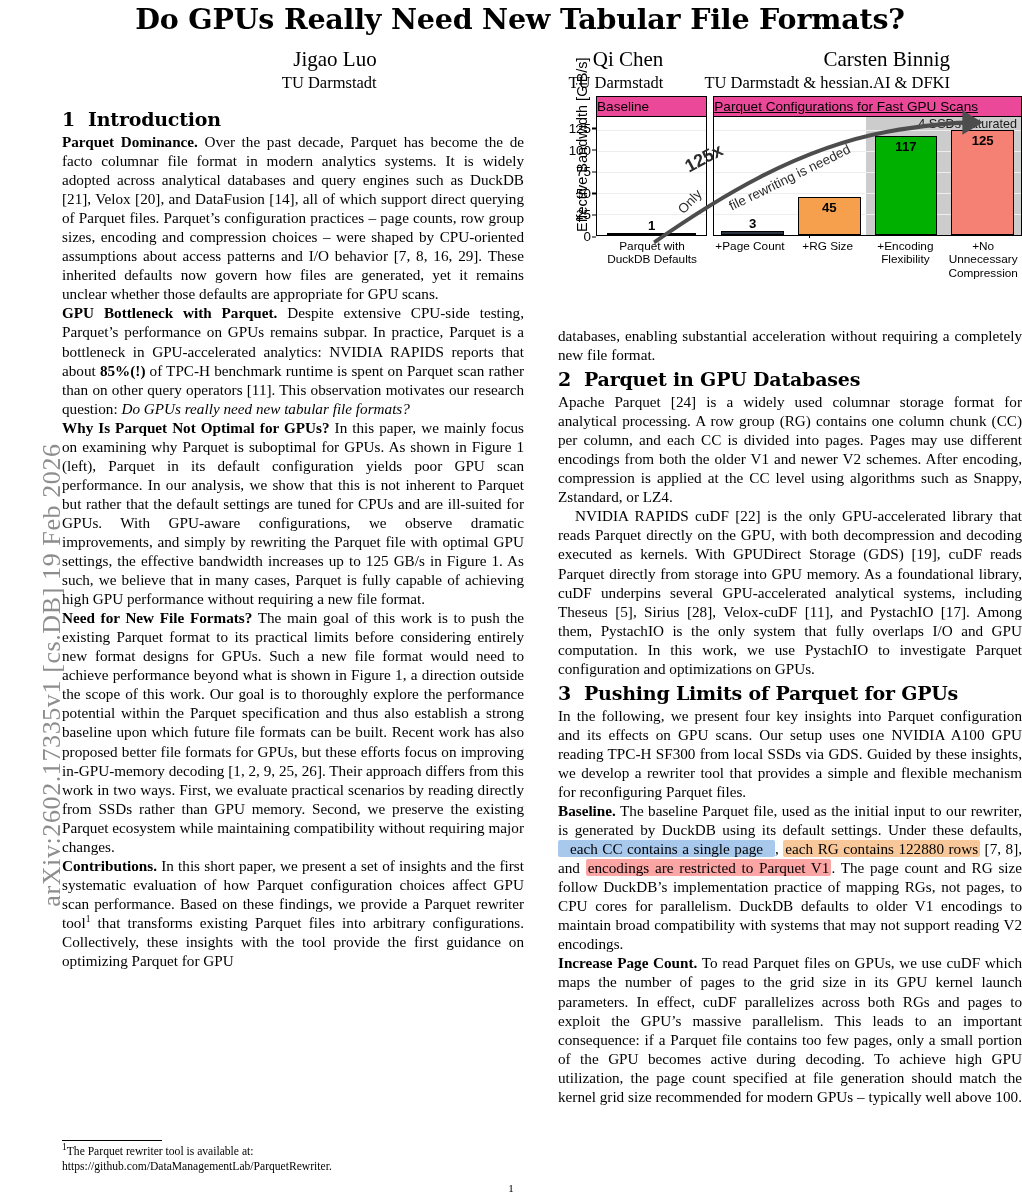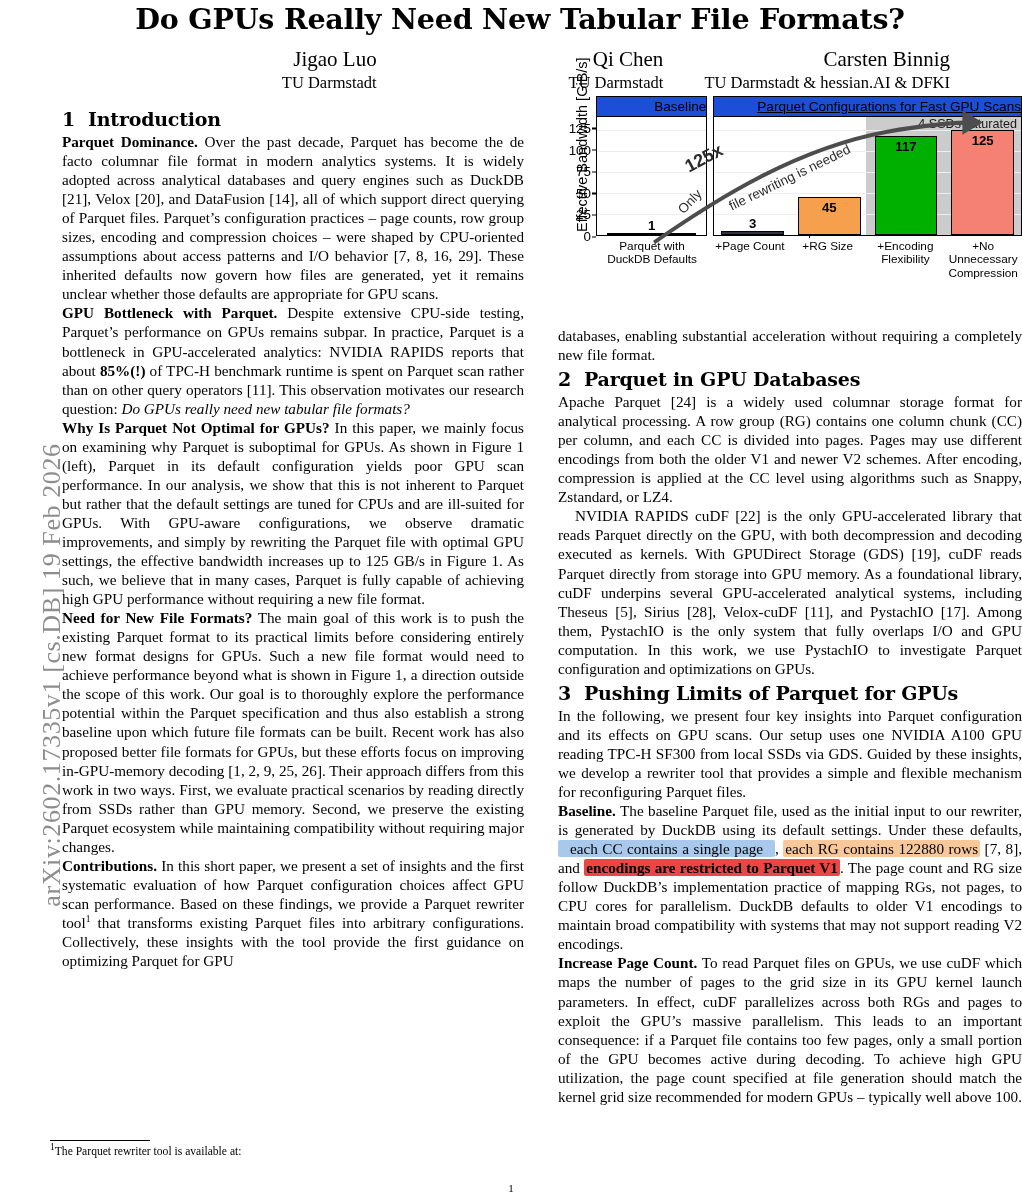--- a/index.html
+++ b/index.html
@@ -72,25 +72,25 @@
   p.ind{text-indent:17px;}
   b.run{font-weight:bold;}
   i{font-style:italic;}
   .mono{font-family:"Liberation Mono", monospace;font-size:13.6px;}
 
   sup{font-size:9.5px;vertical-align:super;line-height:0;}
 
   
   .hl-blue{background:#a8c8ec;padding:0 12px;border-radius:2px;}
   .hl-orange{background:#f8c89a;padding:0 2px;border-radius:2px;}
-  .hl-green{background:#ef4444;padding:0 2px;border-radius:2px;font-weight:bold;}
+  .hl-green{background:#fca5a5;padding:0 2px;border-radius:2px;}
 
   
   .footnote{
-    position:absolute;left:50px;top:1140px;width:462px;
+    position:absolute;left:62px;top:1140px;width:462px;
     font-size:11.6px;line-height:14.6px;
   }
   .fn-rule{width:100px;height:1.1px;background:#000;margin-bottom:4px;}
 
   .pagenum{
     position:absolute;left:0;top:1182px;width:1022px;
     text-align:center;font-size:11px;color:#000;
   }
 
   
@@ -119,23 +119,23 @@
     border:1.6px solid #000;
     background:#fff;
     box-sizing:border-box;
     position:relative;
     display:flex;
     flex-direction:column;
   }
   .panel.p1{width:26.5%;}
   .panel.p2{width:73.5%;margin-left:6px;text-decoration:underline;}
   .strip{
-    background:#1d4ed8;
+    background:#ec4899;
     border-bottom:1.6px solid #000;
-    text-align:right;
+    text-align:left;
     font-size:13.6px;
     line-height:19px;
     height:19px;
     flex:none;
   }
   .plotarea{position:relative;flex:1;overflow:visible;}
 
   .gridline{
     position:absolute;left:0;right:0;height:1px;background:#ededed;
   }
@@ -280,20 +280,21 @@
     <p><b class="run">Why Is Parquet Not Optimal for GPUs?</b><span> In this paper, we mainly focus on examining why Parquet is suboptimal for GPUs. As shown in Figure 1 (left), Parquet in its default configuration yields poor GPU scan performance. In our analysis, we show that this is not inherent to Parquet but rather that the default settings are tuned for CPUs and are ill-suited for GPUs. With GPU-aware configurations, we observe dramatic improvements, and simply by rewriting the Parquet file with optimal GPU settings, the effective bandwidth increases up to 125 GB/s in Figure 1. As such, we believe that in many cases, Parquet is fully capable of achieving high GPU performance without requiring a new file format.</span></p>
 
     <p><b class="run">Need for New File Formats?</b><span> The main goal of this work is to push the existing Parquet format to its practical limits before considering entirely new format designs for GPUs. Such a new file format would need to achieve performance beyond what is shown in Figure 1, a direction outside the scope of this work. Our goal is to thoroughly explore the performance potential within the Parquet specification and thus also establish a strong baseline upon which future file formats can be built. Recent work has also proposed better file formats for GPUs, but these efforts focus on improving in-GPU-memory decoding [1, 2, 9, 25, 26]. Their approach differs from this work in two ways. First, we evaluate practical scenarios by reading directly from SSDs rather than GPU memory. Second, we preserve the existing Parquet ecosystem while maintaining compatibility without requiring major changes.</span></p>
 
     <p><b class="run">Contributions.</b><span> In this short paper, we present a set of insights and the first systematic evaluation of how Parquet configuration choices affect GPU scan performance. Based on these findings, we provide a Parquet rewriter tool</span><sup>1</sup><span> that transforms existing Parquet files into arbitrary configurations. Collectively, these insights with the tool provide the first guidance on optimizing Parquet for GPU</span></p>
   </div>
 
   <div class="footnote">
     <div class="fn-rule"></div>
     <div><sup>1</sup><span>The Parquet rewriter tool is available at:</span></div>
+    <div>https://github.com/DataManagementLab/ParquetRewriter.</div>
   </div>
 
   <div class="figure">
     <div class="chart">
 
       <div class="ylabel">Effective Bandwidth [GiB/s]</div>
 
       <div class="yticks">
         <div class="ytick" style="top:100%">0</div>
         <div class="ytick" style="top:82.1%">25</div>

